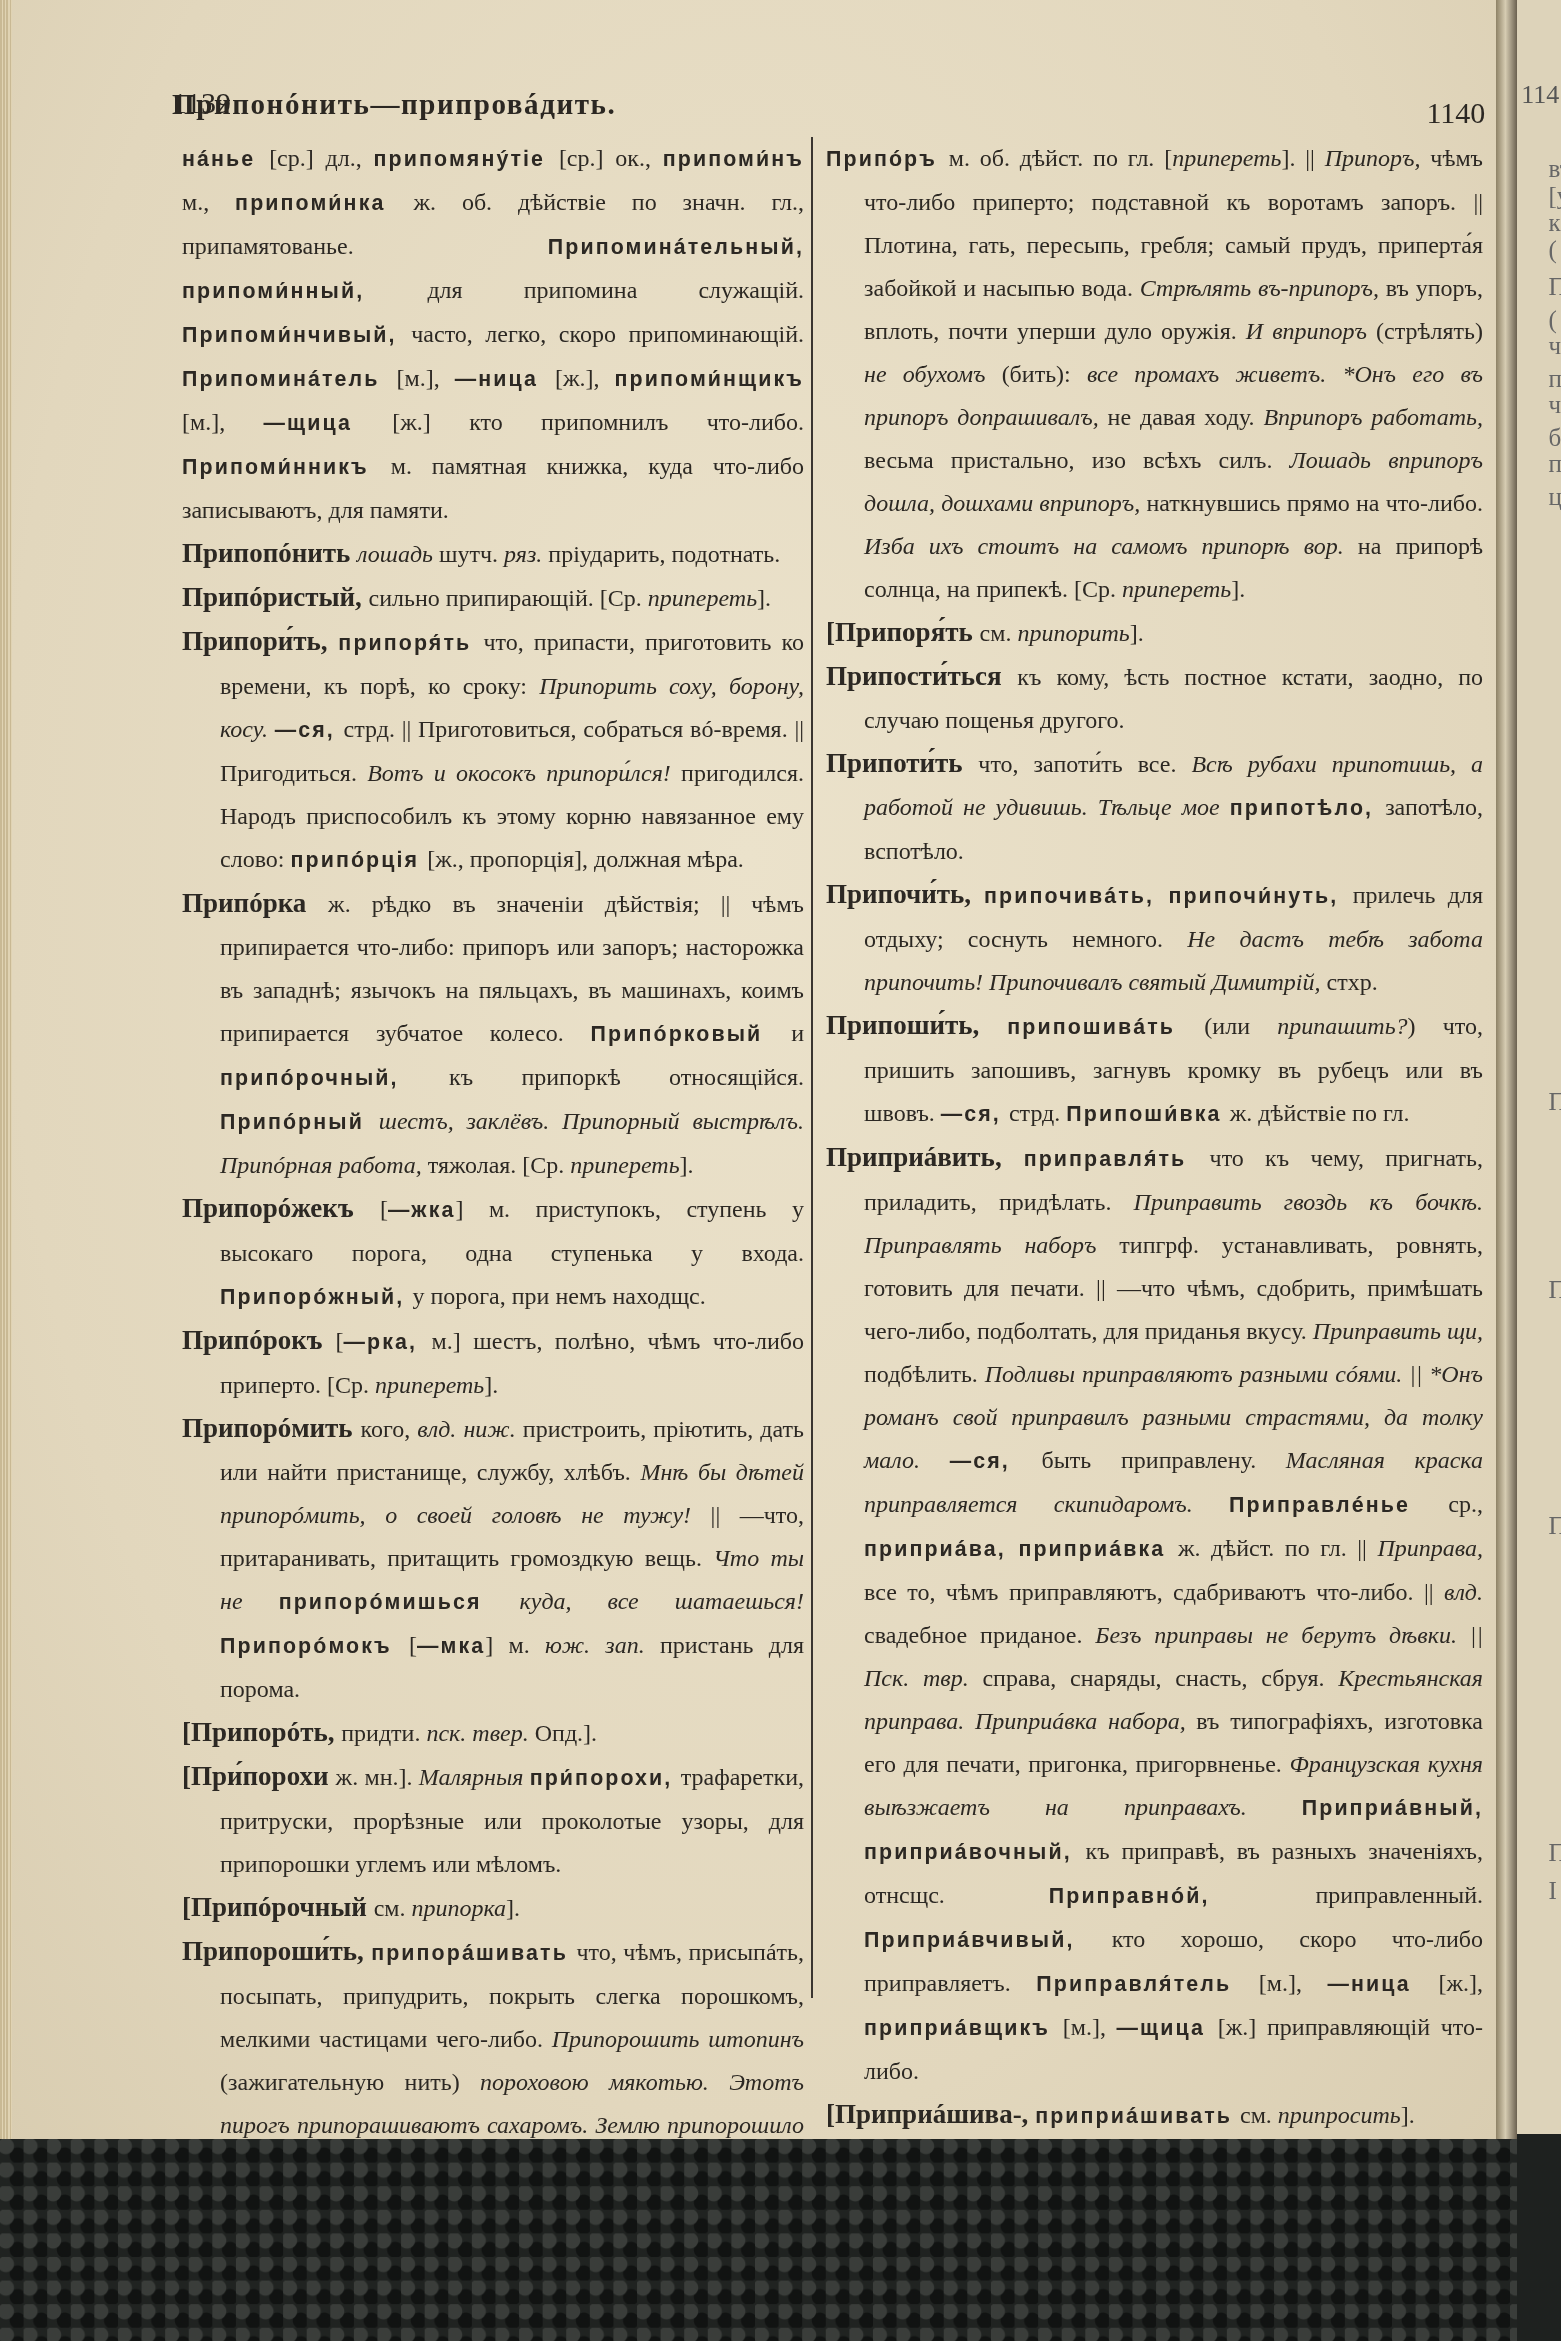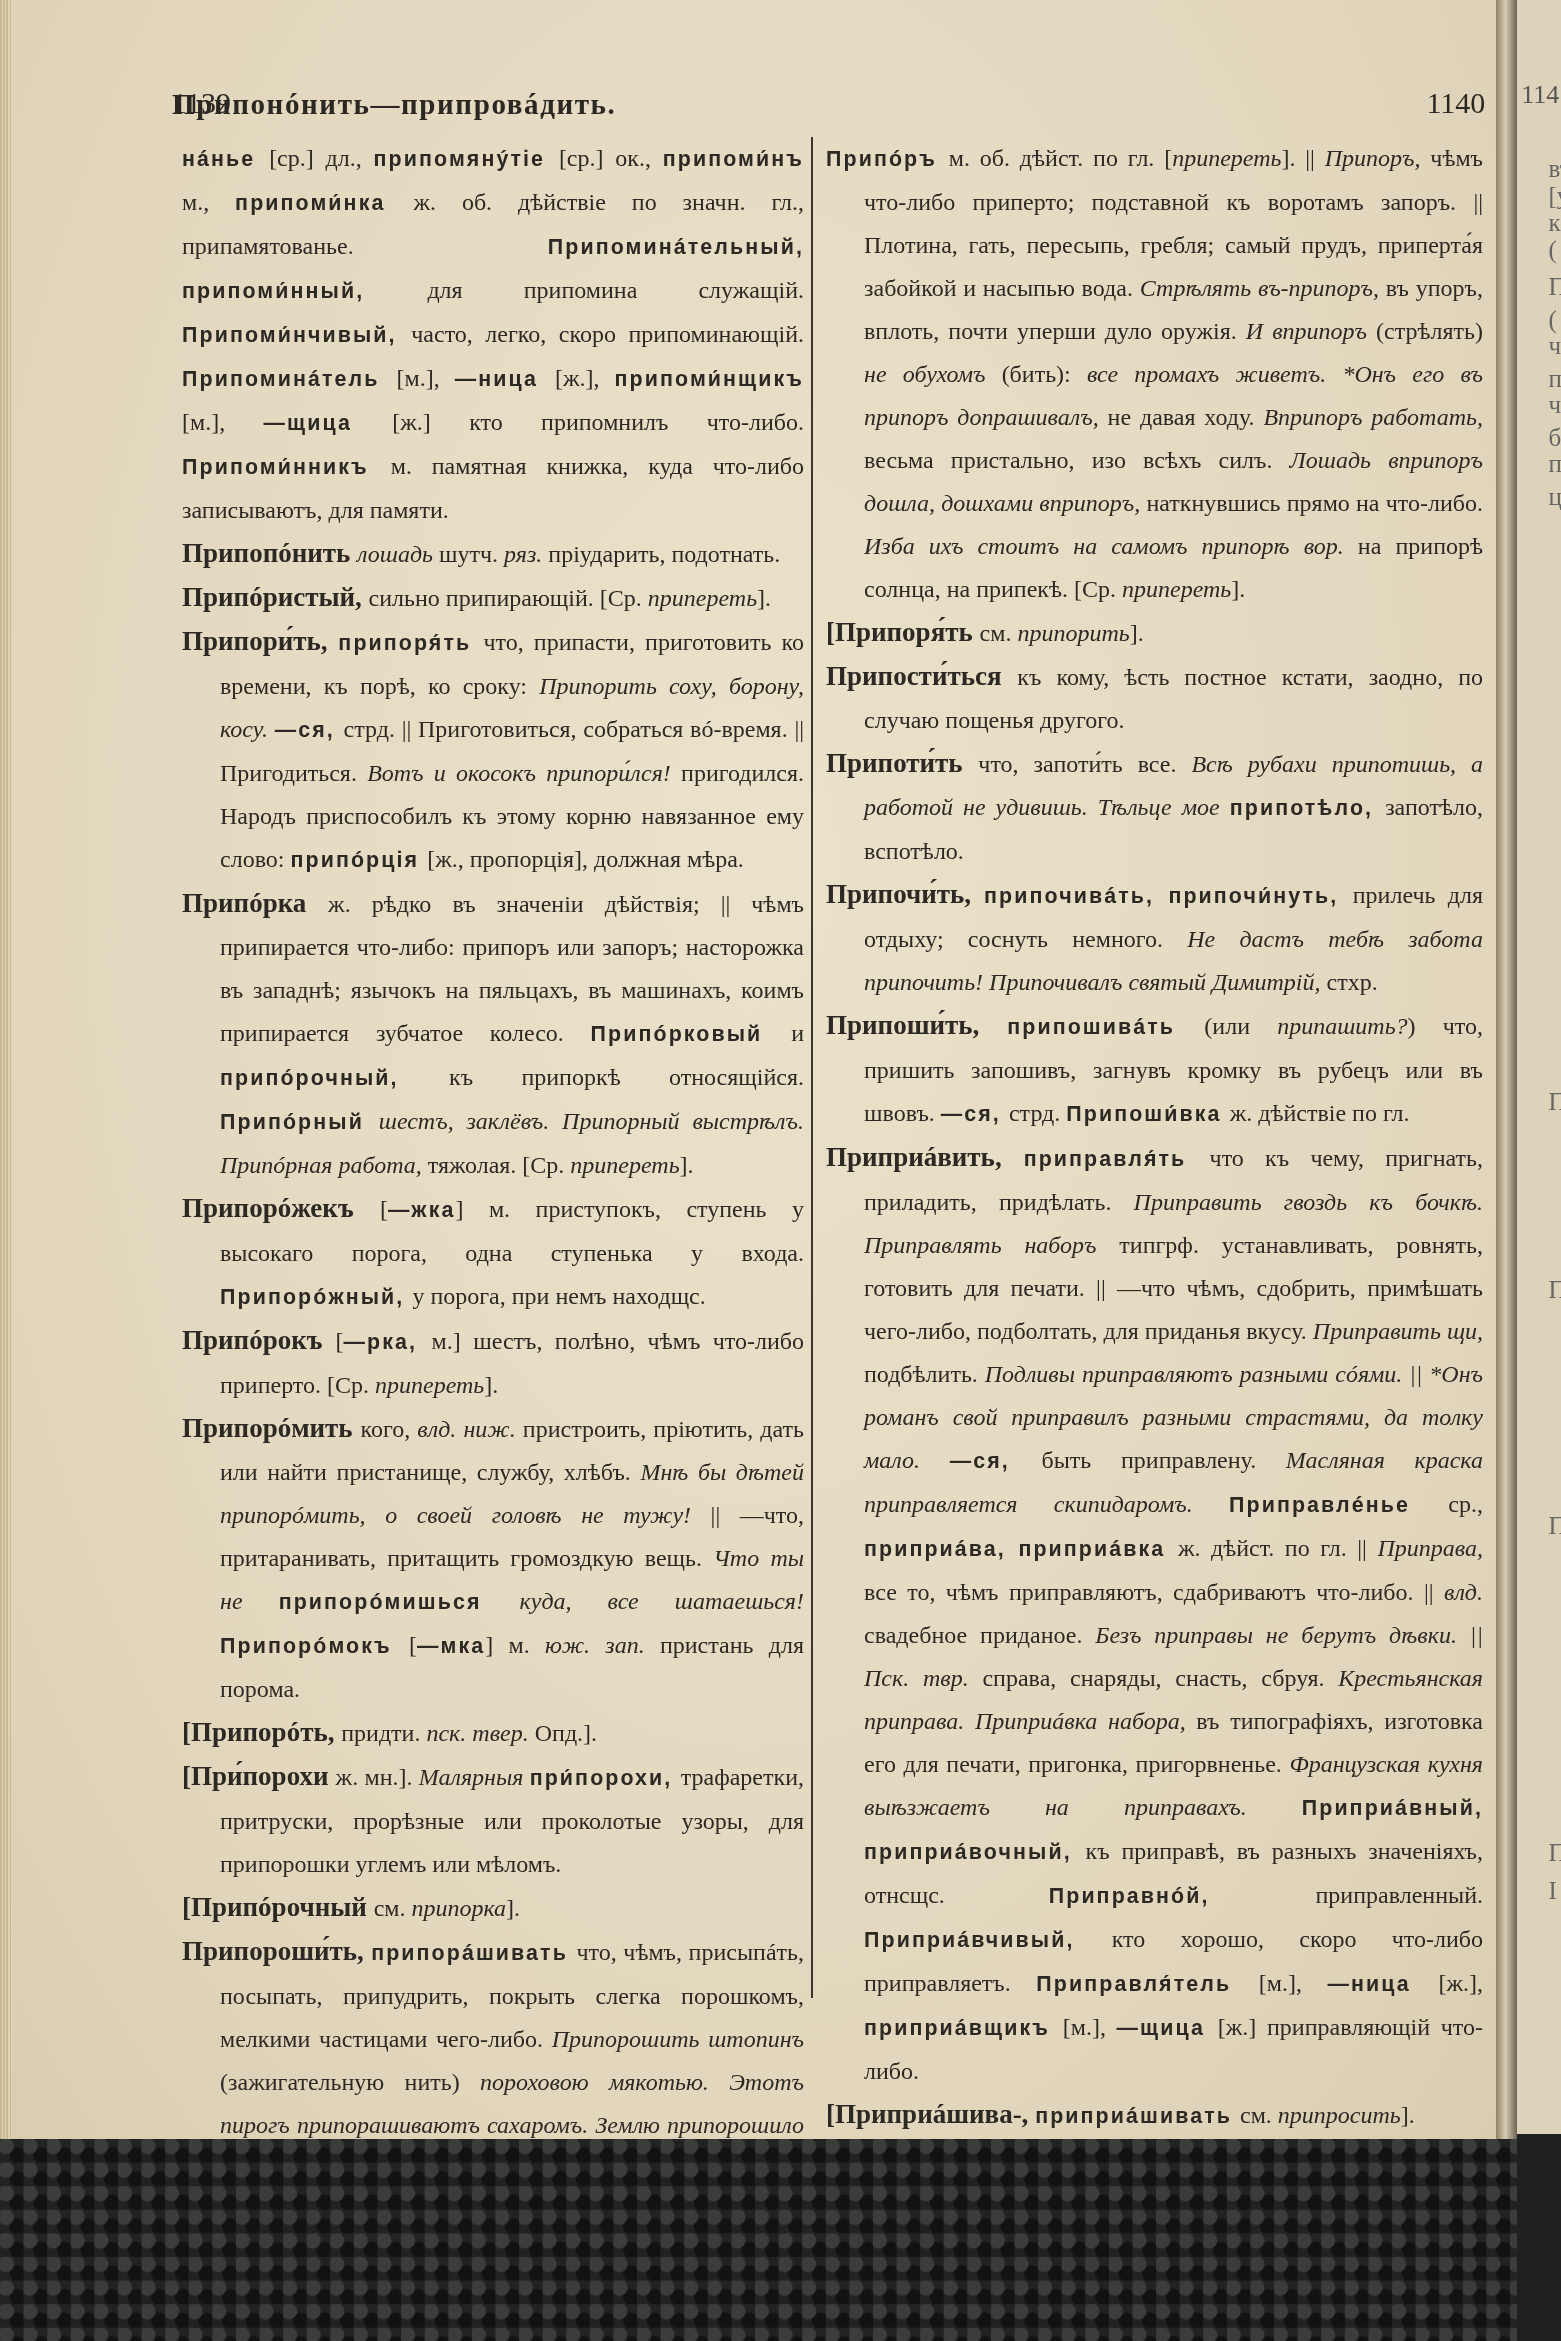--- a/index.html
+++ b/index.html
@@ -33,21 +33,21 @@
     background-image:
       radial-gradient(circle at 25% 30%, #3a3d3a 0 7.5px, transparent 8.6px),
       radial-gradient(circle at 75% 70%, #111312 0 7.5px, transparent 8.6px);
     background-size:23.6px 23.6px;
   }
   .header {
     position:absolute; top:86px; left:172px; width:1324px; height:43px;
     color:#2b2722;
   }
   .pn-left { position:absolute; left:0; top:0; font-size:30px;text-align:right; }
-  .pn-right { position:absolute; right:10.7px; top:0; font-size:30px;text-align:right; }
+  .pn-right { position:absolute; right:10.7px; top:10px; font-size:30px;text-align:right; }
   .running-title {
     position:absolute; left:0; right:0; top:2.1px; text-align:left;
     font-size:29px; font-weight:bold; letter-spacing:1.6px;
   }
   .col {
     position:absolute; top:137px; color:#2c2823;
     font-size:24px; line-height:43px; text-align:justify;
   }
   .col-left { left:182px; width:622px; }
   .col-right { left:826px; width:657px; }

